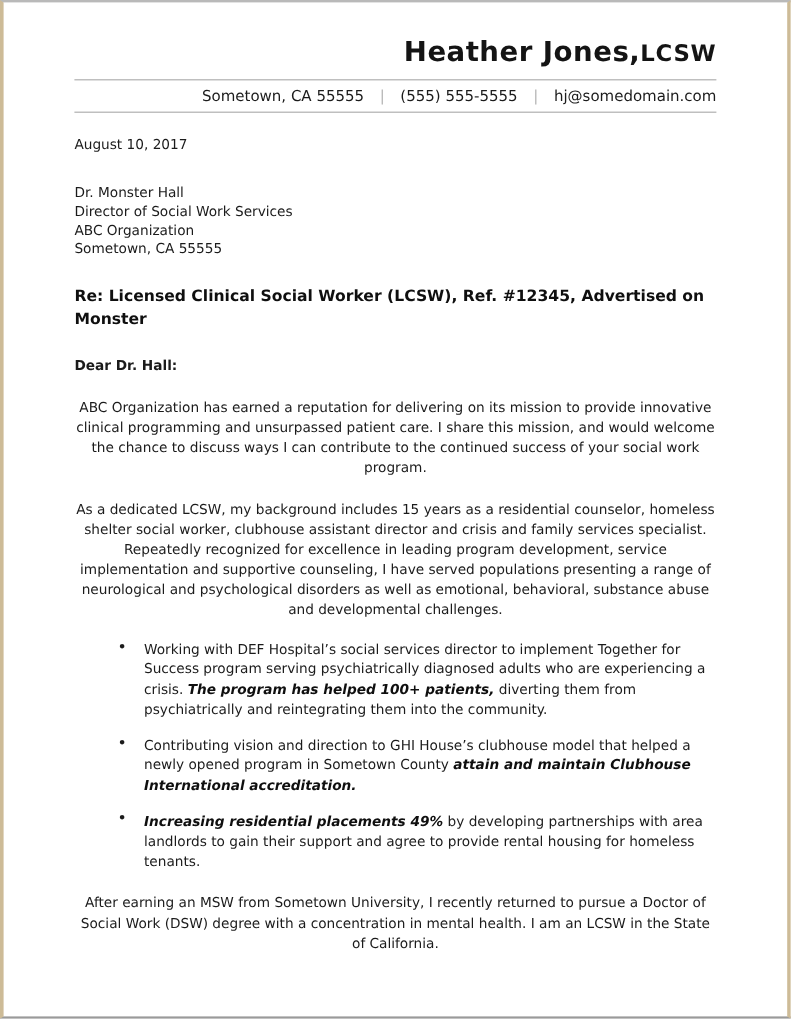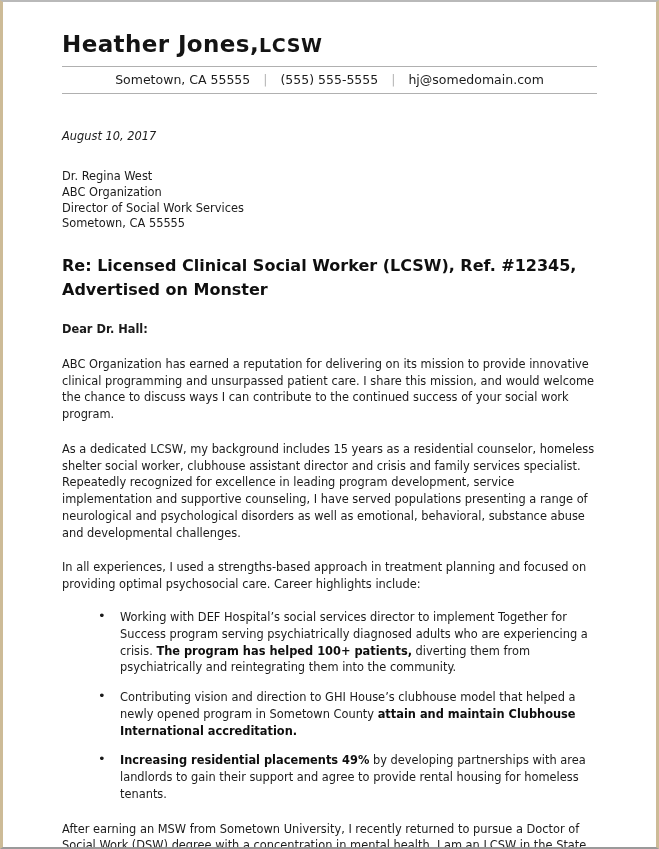--- a/index.html
+++ b/index.html
@@ -33,81 +33,80 @@
     bottom: 0;
     padding: 0 59px;
     box-sizing: border-box;
   }
 
   
   .letterhead {
     padding-top: 30px;
   }
   .name-line {
-    text-align: left;
+    text-align: right;
     font-size: 23px;
     font-weight: bold;
     color: #141414;
     letter-spacing: 0.4px;
     line-height: 1.1;
     padding-bottom: 9px;
   }
   .name-line .cred {
     font-size: 19px;
     letter-spacing: 0.6px;
   }
 
   .contact-bar {
     border-top: 1px solid #b0b0b0;
     border-bottom: 1px solid #b0b0b0;
-    text-align: center;
+    text-align: right;
     font-size: 12.5px;
     color: #1b1b1b;
     padding: 5px 0 6px 0;
     white-space: nowrap;
   }
   .contact-bar .sep {
     color: #b5b5b5;
     padding: 0 9px;
     font-weight: normal;
   }
 
   
   .letter-body {
     font-size: 11.4px;
     line-height: 1.47;
     color: #1b1b1b;
   }
 
   .date {
-    margin-top: 34px;
-    font-style: italic;
+    margin-top: 18px;
   }
 
   .recipient {
     margin-top: 24px;
     line-height: 1.38;
   }
   .recipient div { white-space: nowrap; }
 
   .subject {
     margin-top: 22px;
     font-weight: bold;
-    font-size: 16px;
+    font-size: 13px;
     color: #0f0f0f;
   }
 
   .salutation {
     margin-top: 20px;
     font-weight: bold;
   }
 
   .para {
     margin-top: 18px;
-    text-align: left;
+    text-align: center;
   }
 
   .bullets {
     list-style: none;
     margin: 16px 0 0 0;
     padding: 0;
   }
   .bullets li {
     position: relative;
     padding-left: 58px;
@@ -116,21 +115,21 @@
   .bullets li:last-child { margin-bottom: 0; }
   .bullets li .marker {
     position: absolute;
     left: 36px;
     top: -1px;
     font-size: 13px;
     line-height: 1.3;
     color: #1b1b1b;
   }
 
-  b, strong { font-weight: bold; color: #0f0f0f; }
+  b, strong { font-weight: bold; color: #0f0f0f; font-style: italic; }
 </style>
 </head>
 <body>
 
 <div class="page">
   <div class="sheet">
 
     <div class="letterhead">
       <div class="name-line">
         <span>Heather Jones,</span><span class="cred">LCSW</span>
@@ -143,35 +142,34 @@
         <span class="sep">|</span>
         <span>hj@somedomain.com</span>
       </div>
     </div>
 
     <div class="letter-body">
 
       <div class="date">August 10, 2017</div>
 
       <div class="recipient">
-        <div>Dr. Regina West</div>
+        <div>Dr. Monster Hall</div>
+        <div>Director of Social Work Services</div>
         <div>ABC Organization</div>
-        <div>Director of Social Work Services</div>
         <div>Sometown, CA 55555</div>
       </div>
 
       <div class="subject">Re: Licensed Clinical Social Worker (LCSW), Ref. #12345, Advertised on Monster</div>
 
       <div class="salutation">Dear Dr. Hall:</div>
 
       <div class="para">ABC Organization has earned a reputation for delivering on its mission to provide innovative clinical programming and unsurpassed patient care. I share this mission, and would welcome the chance to discuss ways I can contribute to the continued success of your social work program.</div>
 
       <div class="para">As a dedicated LCSW, my background includes 15 years as a residential counselor, homeless shelter social worker, clubhouse assistant director and crisis and family services specialist. Repeatedly recognized for excellence in leading program development, service implementation and supportive counseling, I have served populations presenting a range of neurological and psychological disorders as well as emotional, behavioral, substance abuse and developmental challenges.</div>
 
-      <div class="para">In all experiences, I used a strengths-based approach in treatment planning and focused on providing optimal psychosocial care. Career highlights include:</div>
 
       <ul class="bullets">
         <li>
           <span class="marker">•</span>
           <span>Working with DEF Hospital’s social services director to implement Together for Success program serving psychiatrically diagnosed adults who are experiencing a crisis. </span><b>The program has helped 100+ patients,</b><span> diverting them from psychiatrically and reintegrating them into the community.</span>
         </li>
         <li>
           <span class="marker">•</span>
           <span>Contributing vision and direction to GHI House’s clubhouse model that helped a newly opened program in Sometown County </span><b>attain and maintain Clubhouse International accreditation.</b><span></span>
         </li>

